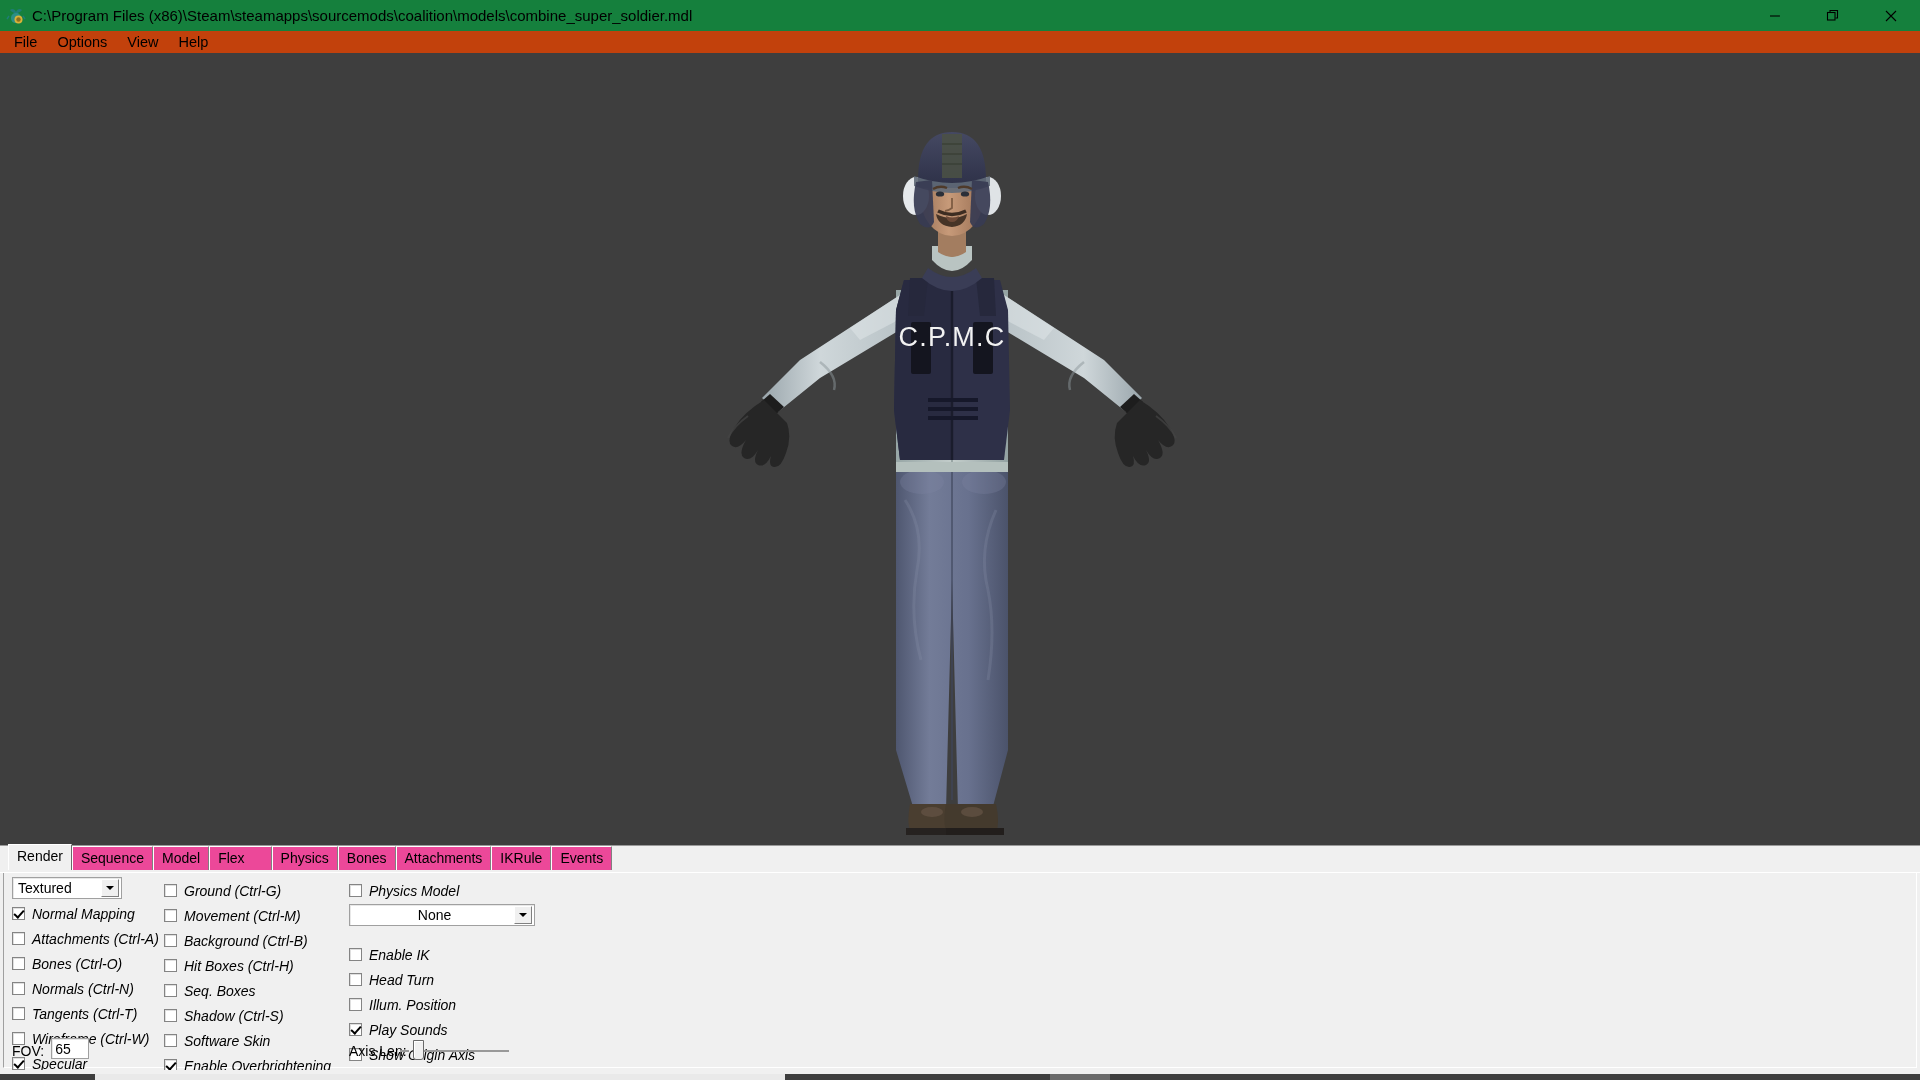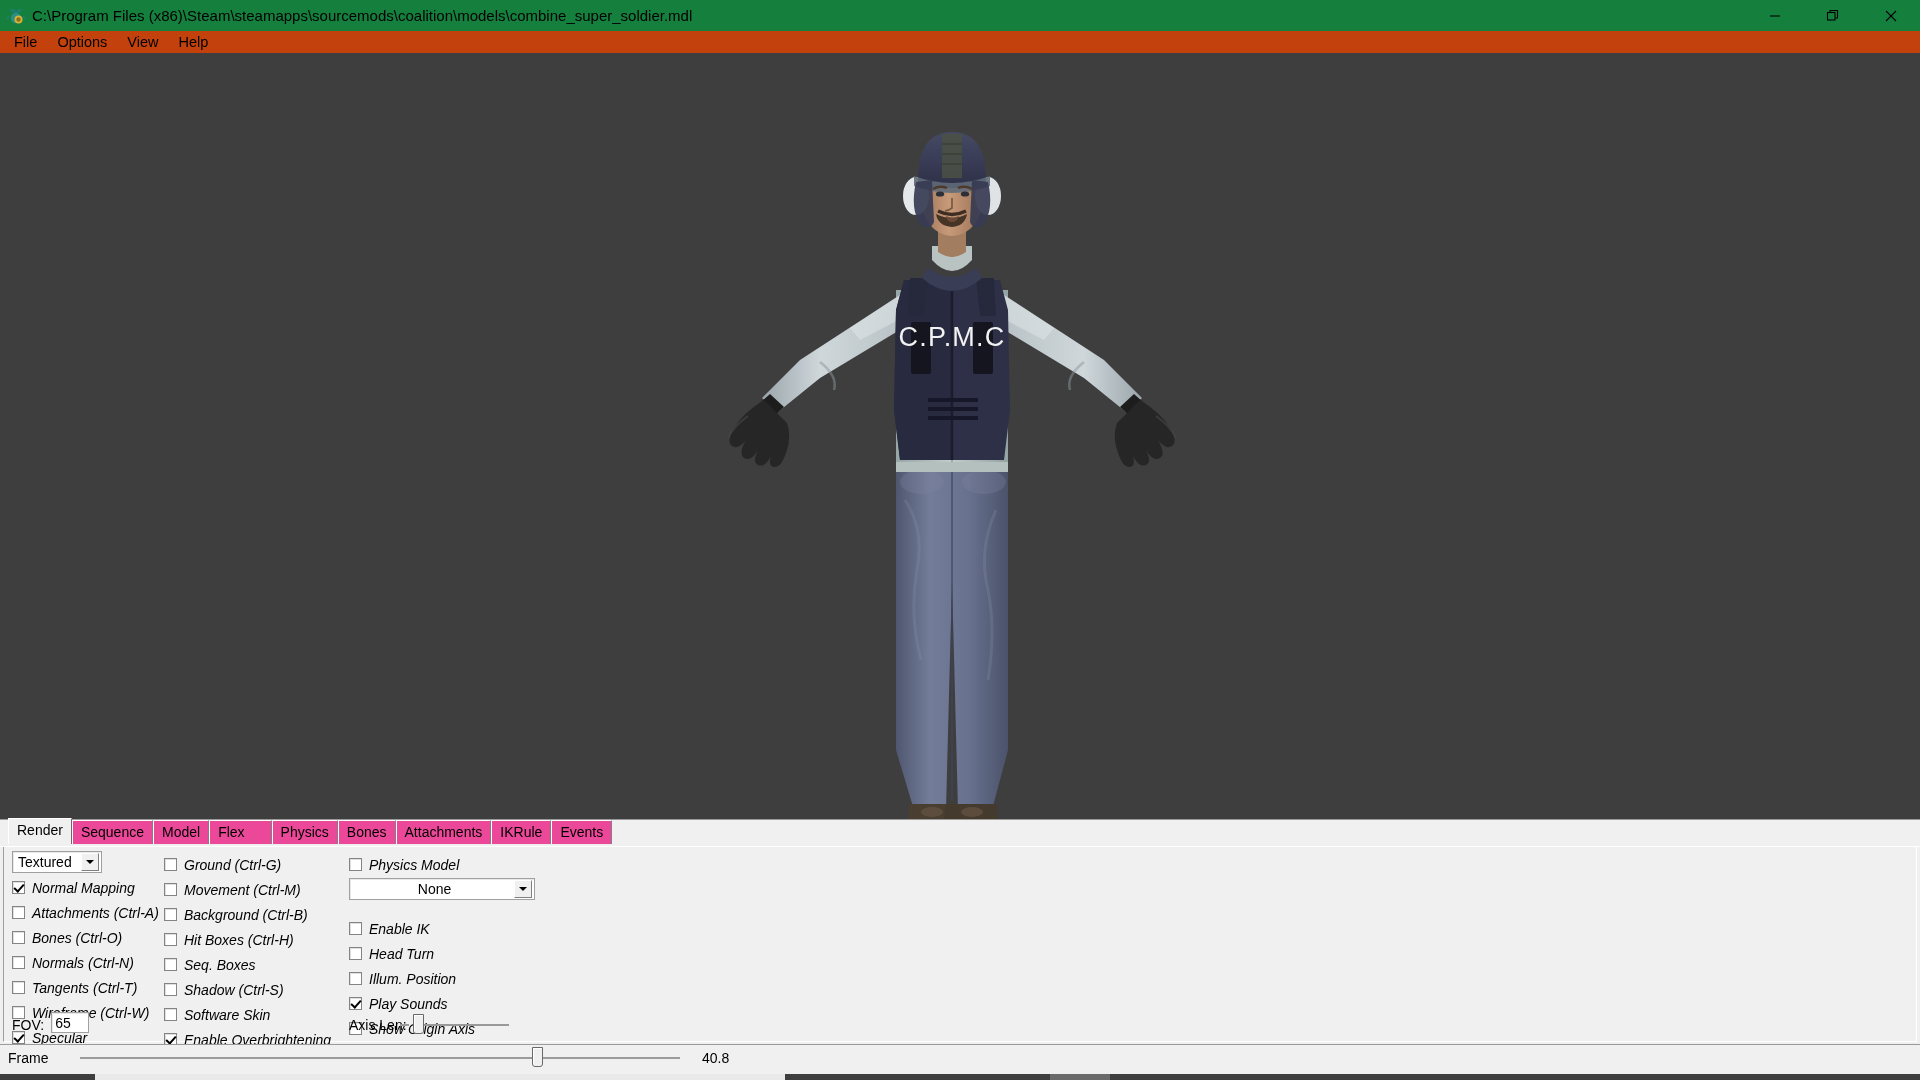--- a/index.html
+++ b/index.html
@@ -182,21 +182,21 @@
     position: absolute;
     left: 3px; top: 0px;
     width: 4px; height: 8px;
     border: solid #000;
     border-width: 0 2px 2px 0;
     transform: rotate(42deg);
   }
   .cb-label { line-height: 16px; font-style: italic; }
 
   .combo {
-    width: 90px; height: 22px;
+    width: 110px; height: 22px;
     border: 1px solid #a0a0a0;
     background: #ffffff;
     display: flex;
     align-items: center;
     font-size: 14px;
     position: relative;
     box-shadow: inset 1px 1px 0 #e8e8e8;
   }
   .combo-text { padding-left: 5px; flex: 1; }
   .combo-btn {
@@ -625,27 +625,20 @@
           <span>Axis Len:</span>
           <div class="slider-track">
             <div class="slider-thumb" style="left:0px;"></div>
           </div>
         </div>
 
       </div>
     </div>
   </div>
 
-  <div class="framebar">
-    <span class="frame-label">Frame</span>
-    <div class="frame-track">
-      <div class="frame-thumb"></div>
-    </div>
-    <span class="frame-value">40.8</span>
-  </div>
 
   <div class="bottomstrip">
     <div class="strip-seg" style="left:0;width:95px;background:#3e3e3e;"></div>
     <div class="strip-seg" style="left:95px;width:690px;background:#e9e9e9;"></div>
     <div class="strip-seg" style="left:785px;width:265px;background:#3e3e3e;"></div>
     <div class="strip-seg" style="left:1050px;width:60px;background:#6a6a6a;"></div>
     <div class="strip-seg" style="left:1110px;width:810px;background:#3e3e3e;"></div>
   </div>
 
 </div>

